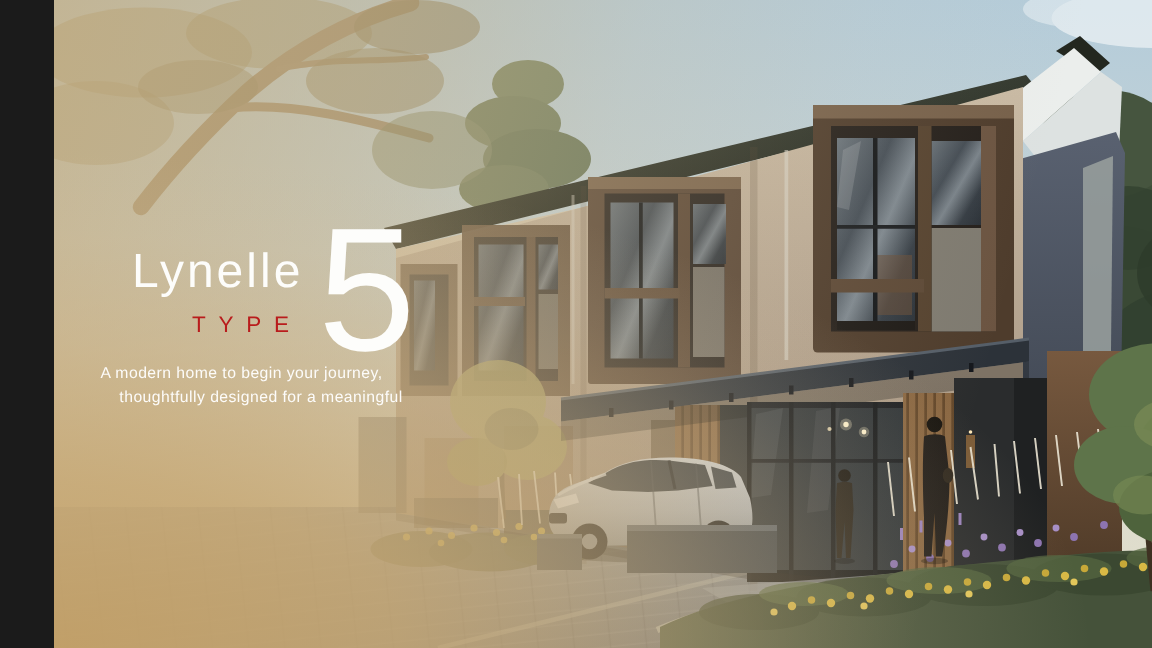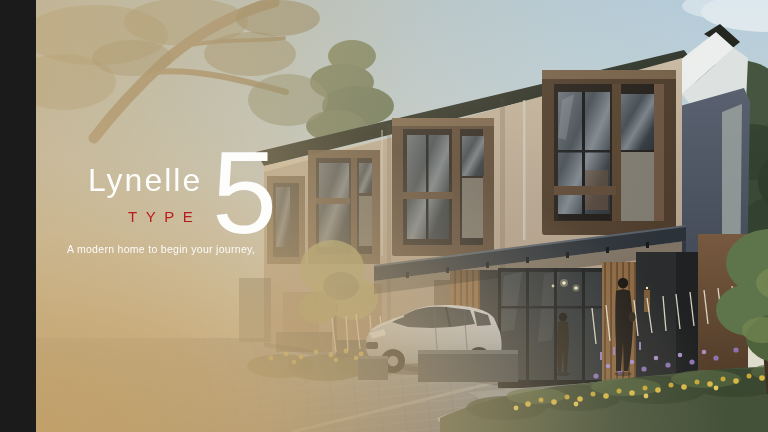--- a/index.html
+++ b/index.html
@@ -452,15 +452,16 @@
 
   <div class="overlay"></div>
 
   <div class="title-block">
     <div class="brand-name">Lynelle</div>
     <div class="brand-number">5</div>
     <div class="brand-type">TYPE</div>
   </div>
   <div class="tagline">
     <span class="l1">A modern home to begin your journey,</span>
+    <span class="l2">thoughtfully designed for a meaningful</span>
   </div>
 
 </div>
 
 </body></html>

